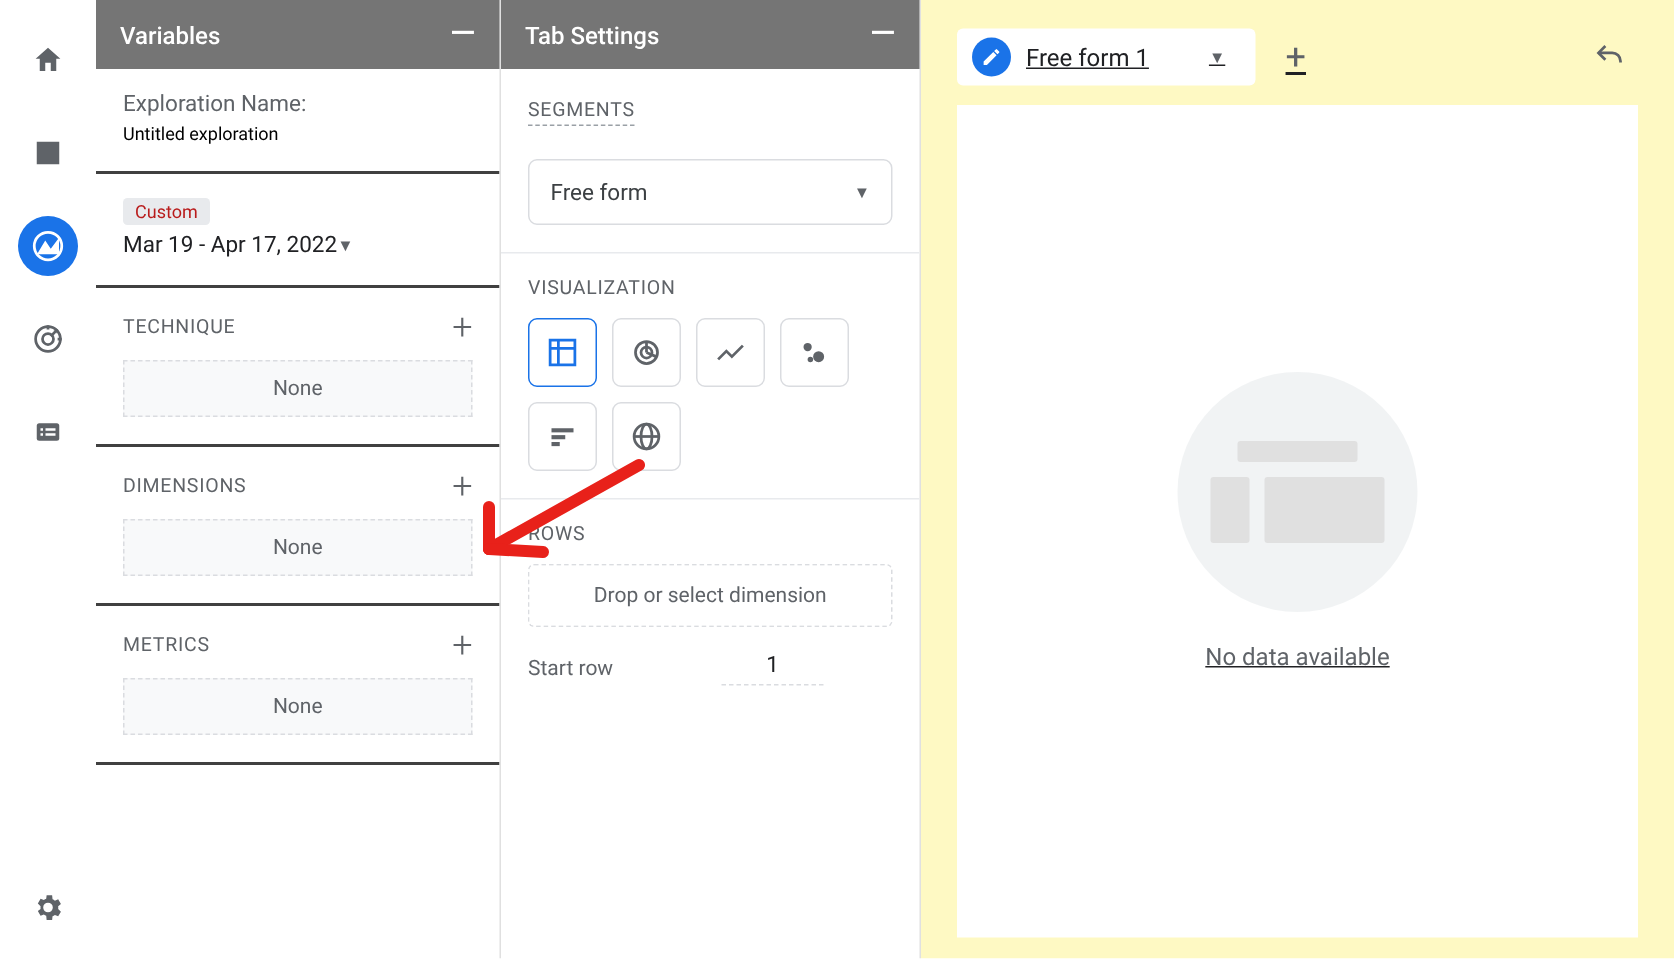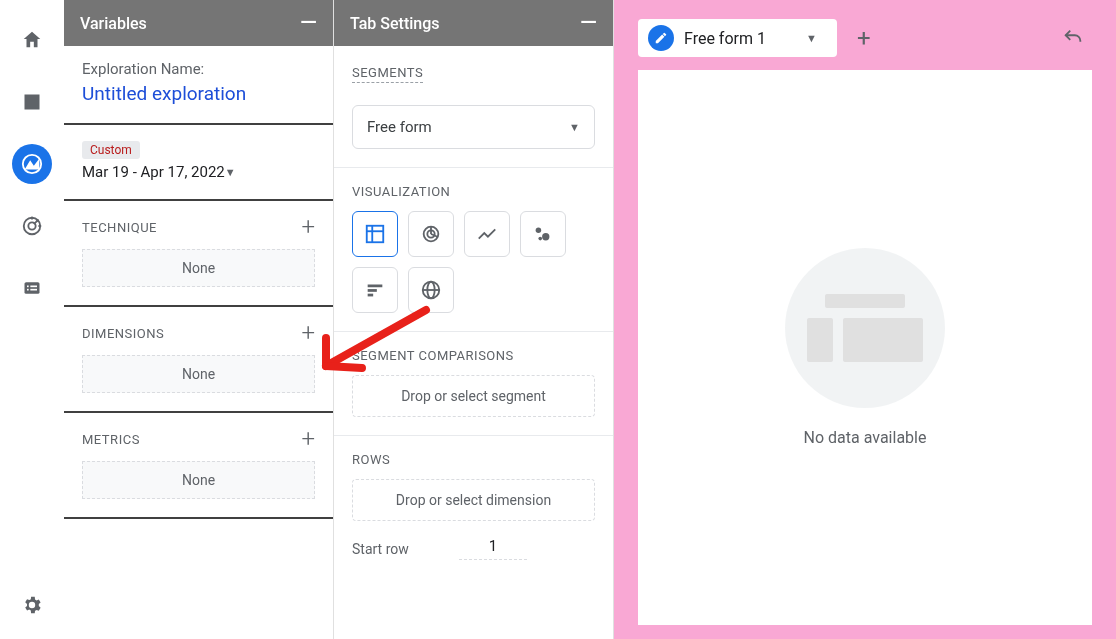--- a/index.html
+++ b/index.html
@@ -68,22 +68,22 @@
     .section {
       padding: 14px 18px 18px;
       border-bottom: 2px solid #404040;
     }
     .exploration-label {
       color: #5f6368;
       font-size: 15px;
       margin-bottom: 4px;
     }
     .exploration-name {
-      font-size: 19px;
-      color: #1d4ed8;
+      font-size: 12px;
+      color: #000000;
     }
     .date-chip {
       display: inline-block;
       background: #e8eaed;
       color: #b91c1c;
       font-size: 12px;
       padding: 2px 8px;
       border-radius: 3px;
       margin-bottom: 4px;
     }
@@ -179,40 +179,41 @@
       border-radius: 4px;
       color: #5f6368;
       text-align: center;
       padding: 12px;
       font-size: 14px;
       cursor: pointer;
     }
     .start-row {
       display: flex;
       align-items: center;
-      gap: 50px;
+      gap: 72px;
       margin-top: 16px;
       font-size: 14px;
       color: #5f6368;
     }
     .start-row-value {
       color: #202124;
       font-size: 15px;
       border-bottom: 1px dashed #dadce0;
       padding: 0 30px 4px;
       text-align: center;
     }
 
     
     .canvas {
       flex: 1;
       display: flex;
       flex-direction: column;
-      background: #f9a8d4;
+      background: #fef9c3;
       padding: 14px 24px;
+      text-decoration: underline;
     }
     .tab-bar {
       display: flex;
       align-items: center;
       gap: 8px;
       height: 48px;
     }
     .tab {
       display: flex;
       align-items: center;
@@ -438,24 +439,20 @@
             </svg>
         </div>
         <div class="viz-btn">
           <svg width="22" height="22" viewBox="0 0 24 24" fill="none" stroke="currentColor" stroke-width="2">
               <circle cx="12" cy="12" r="9"></circle>
               <ellipse cx="12" cy="12" rx="4" ry="9"></ellipse>
               <line x1="3" y1="12" x2="21" y2="12"></line>
             </svg>
         </div>
       </div>
-    </div>
-    <div class="setting-group">
-      <div class="setting-label">SEGMENT COMPARISONS</div>
-      <div class="drop-box">Drop or select segment</div>
     </div>
     <div class="setting-group" style="border-bottom:none">
       <div class="setting-label">ROWS</div>
       <div class="drop-box">Drop or select dimension</div>
       <div class="start-row">
         <span>Start row</span>
         <span class="start-row-value">1</span>
       </div>
     </div>
   </div>

